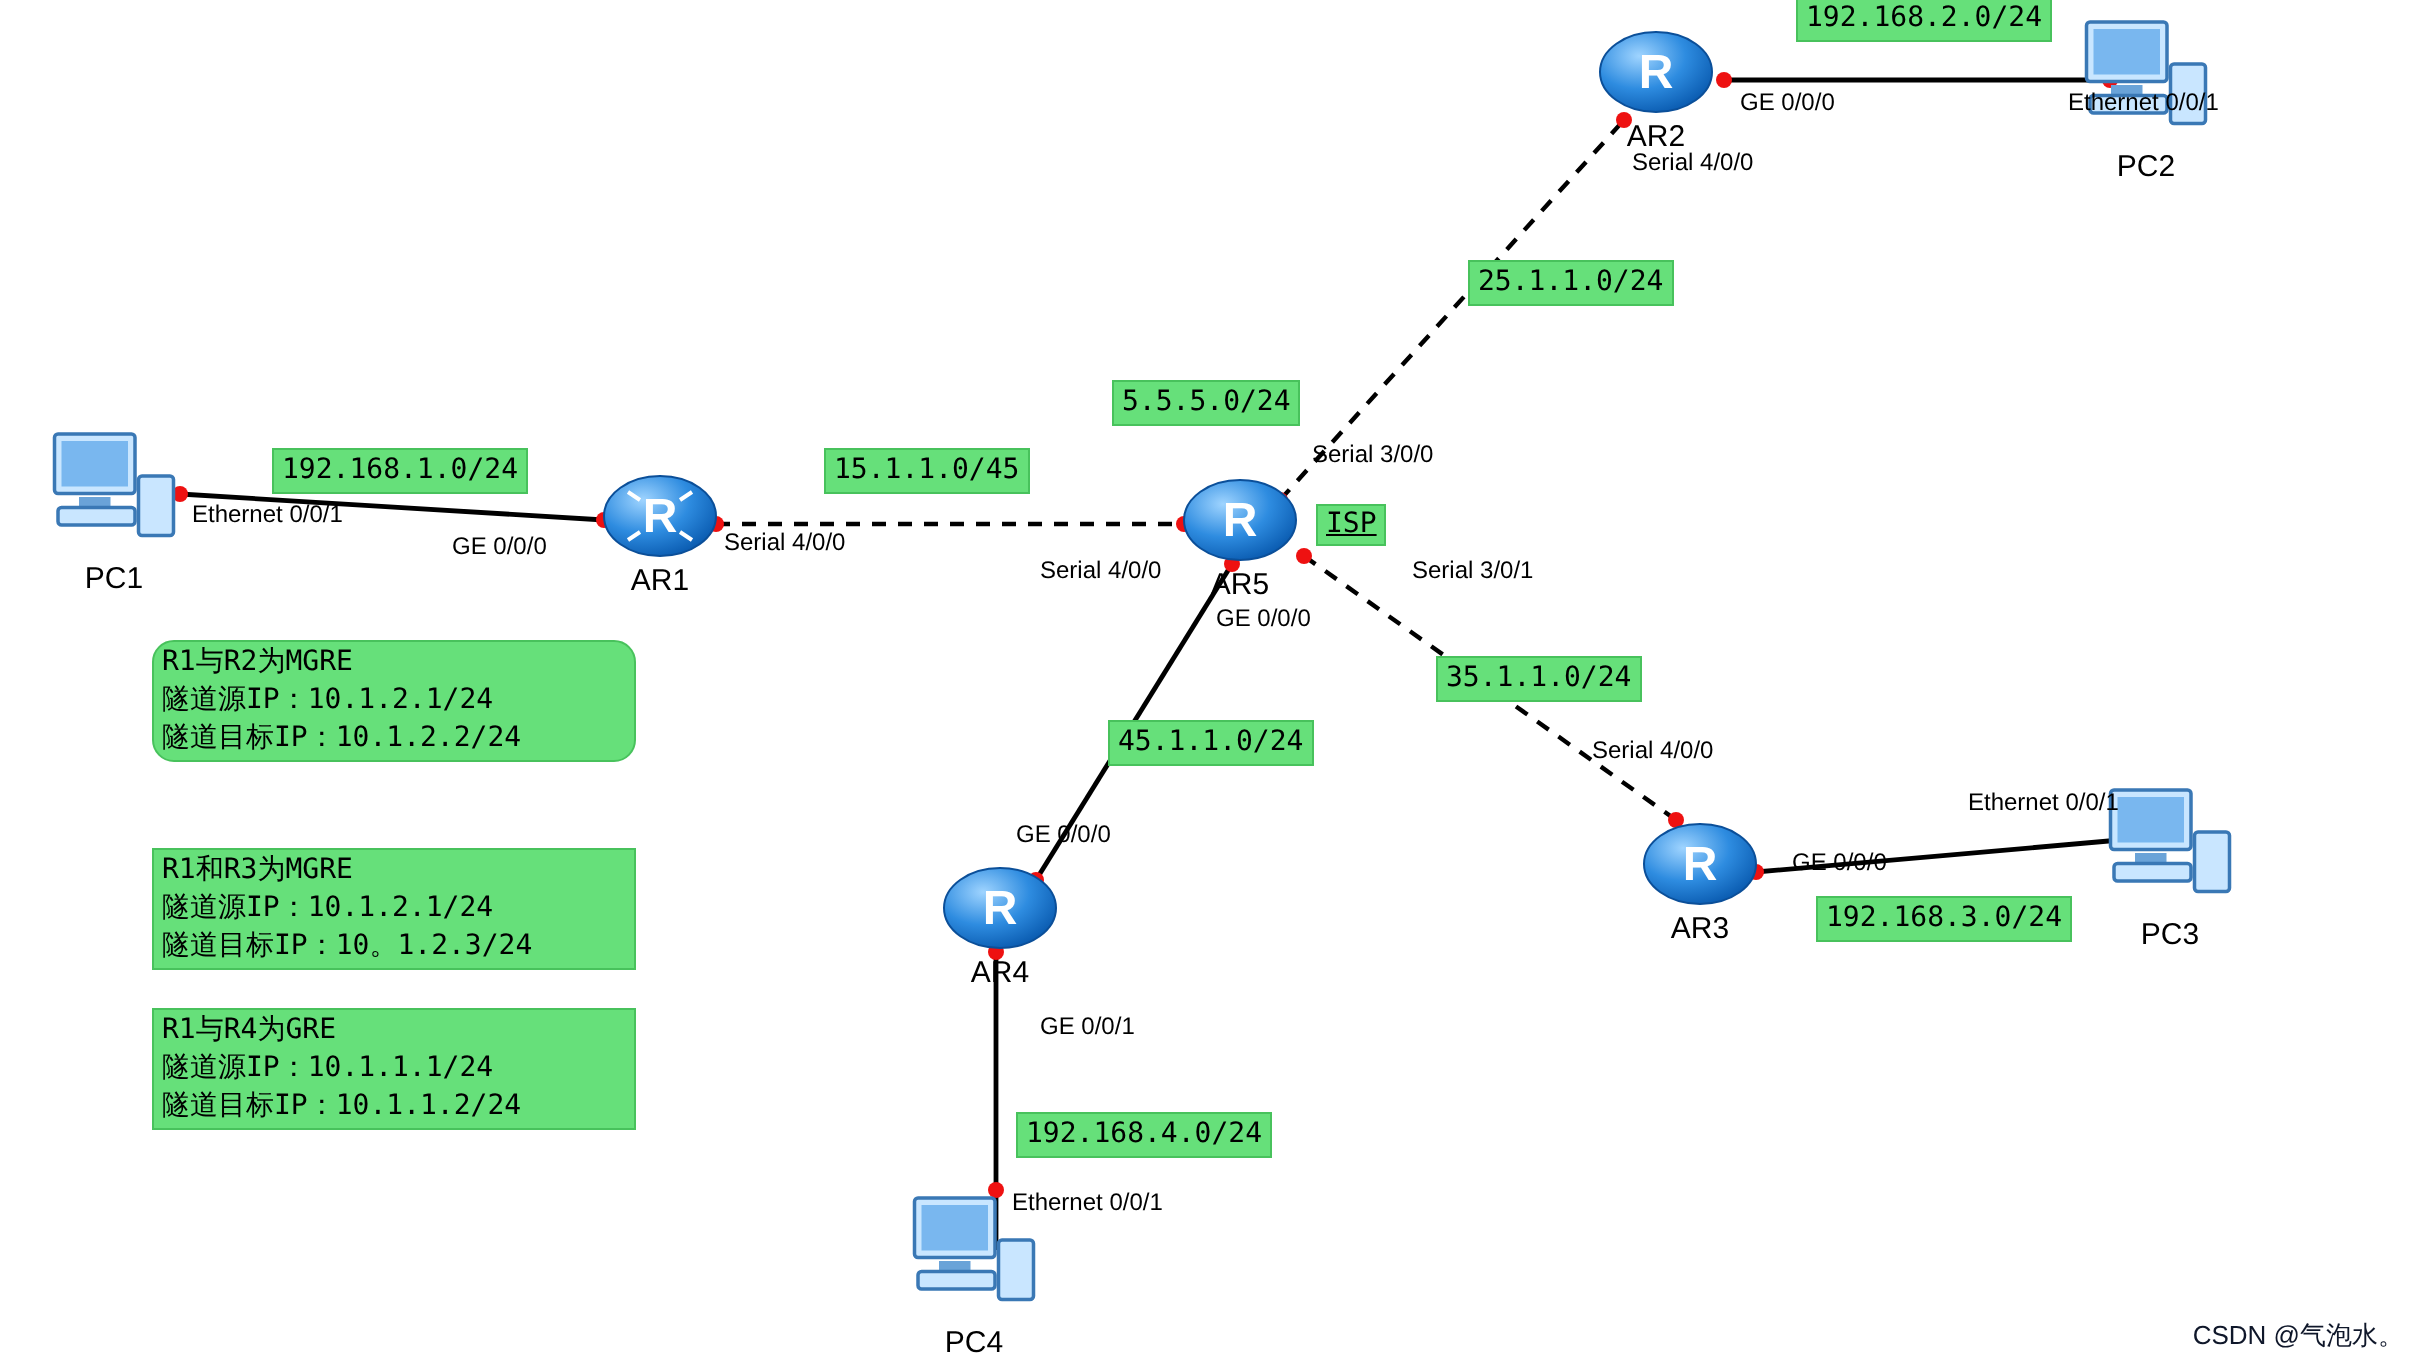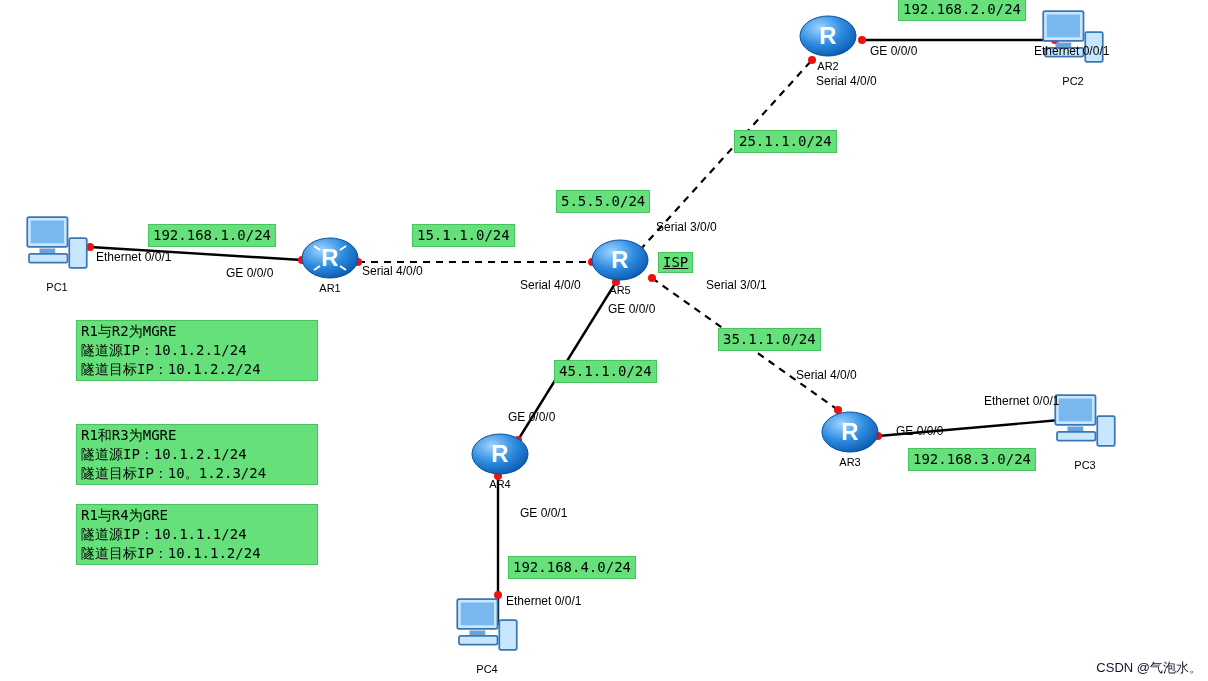--- a/index.html
+++ b/index.html
@@ -4,21 +4,21 @@
 <style>
   html,body{margin:0;padding:0;width:1208px;height:681px;font-family:"Microsoft YaHei",Arial,sans-serif;font-size:12px;color:#000;background:#fff;overflow:hidden;}
   .canvas{position:relative;width:1208px;height:681px;}
   svg.wires{position:absolute;left:0;top:0;width:1208px;height:681px;pointer-events:none;}
   .node{position:absolute;text-align:center;}
   .lbl{position:absolute;white-space:nowrap;color:#000;}
   .glabel{position:absolute;white-space:nowrap;background:#66e07a;border:1px solid #48c25c;padding:1px 4px;font-family:Consolas,monospace;font-size:14px;line-height:1.35;}
   .watermark{position:absolute;right:6px;bottom:4px;color:#0f172a;font-size:13px;}
   .pc-svg{width:70px;height:70px;}
   .router-svg{width:60px;height:45px;}
-  .caption{display:block;margin-top:-2px;font-size:11px;text-align:center;}
+  .caption{display:block;margin-top:-2px;font-size:15px;text-align:center;}
 </style>
 </head>
 <body>
 <div class="canvas">
 
 <svg class="wires" viewBox="0 0 1208 681">
   <defs>
     <radialGradient id="rg" cx="35%" cy="30%" r="75%">
       <stop offset="0%" stop-color="#9fd4ff"></stop>
       <stop offset="55%" stop-color="#2e8ce0"></stop>
@@ -157,32 +157,32 @@
 <span class="lbl" style="left:816px;top:74px;">Serial 4/0/0</span>
 <span class="lbl" style="left:870px;top:44px;">GE 0/0/0</span>
 <span class="lbl" style="left:1034px;top:44px;">Ethernet 0/0/1</span>
 <span class="lbl" style="left:796px;top:368px;">Serial 4/0/0</span>
 <span class="lbl" style="left:896px;top:424px;">GE 0/0/0</span>
 <span class="lbl" style="left:984px;top:394px;">Ethernet 0/0/1</span>
 <span class="lbl" style="left:508px;top:410px;">GE 0/0/0</span>
 <span class="lbl" style="left:520px;top:506px;">GE 0/0/1</span>
 <span class="lbl" style="left:506px;top:594px;">Ethernet 0/0/1</span>
 
-<span class="glabel" style="left:148px;top:224px;">192.168.1.0/24</span>
+<span class="glabel" style="left:136px;top:224px;">192.168.1.0/24</span>
 <span class="glabel" style="left:898px;top:-2px;">192.168.2.0/24</span>
 <span class="glabel" style="left:908px;top:448px;">192.168.3.0/24</span>
 <span class="glabel" style="left:508px;top:556px;">192.168.4.0/24</span>
-<span class="glabel" style="left:412px;top:224px;">15.1.1.0/24</span>
+<span class="glabel" style="left:412px;top:224px;">15.1.1.0/45</span>
 <span class="glabel" style="left:734px;top:130px;">25.1.1.0/24</span>
 <span class="glabel" style="left:718px;top:328px;">35.1.1.0/24</span>
 <span class="glabel" style="left:554px;top:360px;">45.1.1.0/24</span>
 <span class="glabel" style="left:556px;top:190px;">5.5.5.0/24</span>
 <span class="glabel" style="left:658px;top:252px;padding:0 4px;text-decoration:underline;">ISP</span>
 
-<div class="glabel" style="left:76px;top:320px;width:232px;">
+<div class="glabel" style="left:76px;top:320px;width:232px;border-radius:11px;">
   <div>R1与R2为MGRE</div>
   <div>隧道源IP：10.1.2.1/24</div>
   <div>隧道目标IP：10.1.2.2/24</div>
 </div>
 <div class="glabel" style="left:76px;top:424px;width:232px;">
   <div>R1和R3为MGRE</div>
   <div>隧道源IP：10.1.2.1/24</div>
   <div>隧道目标IP：10。1.2.3/24</div>
 </div>
 <div class="glabel" style="left:76px;top:504px;width:232px;">

